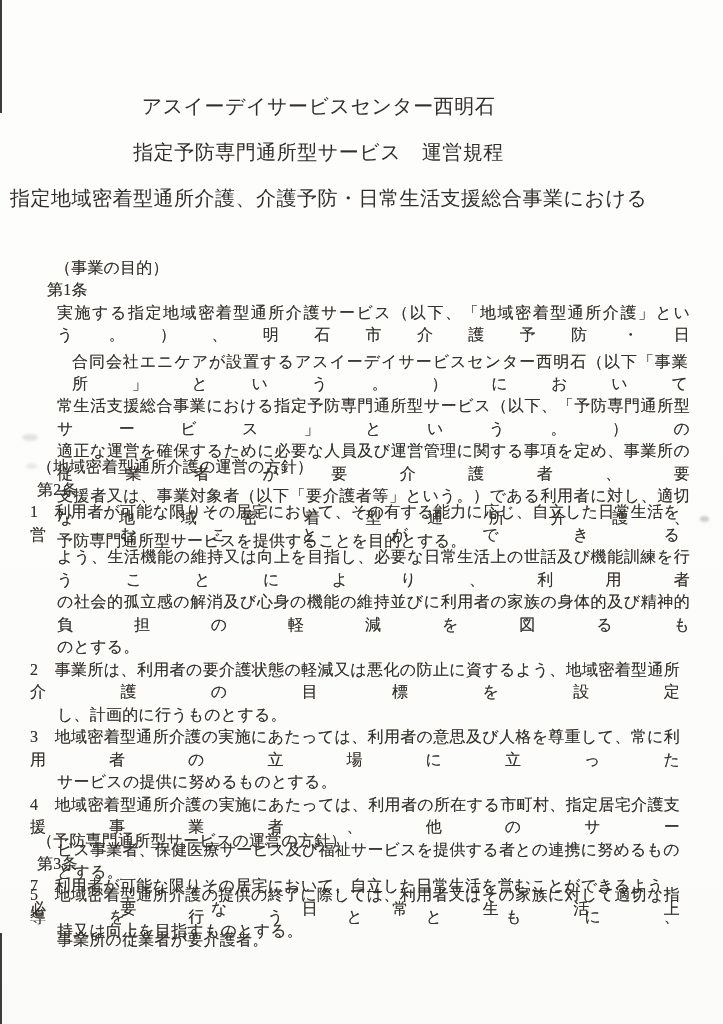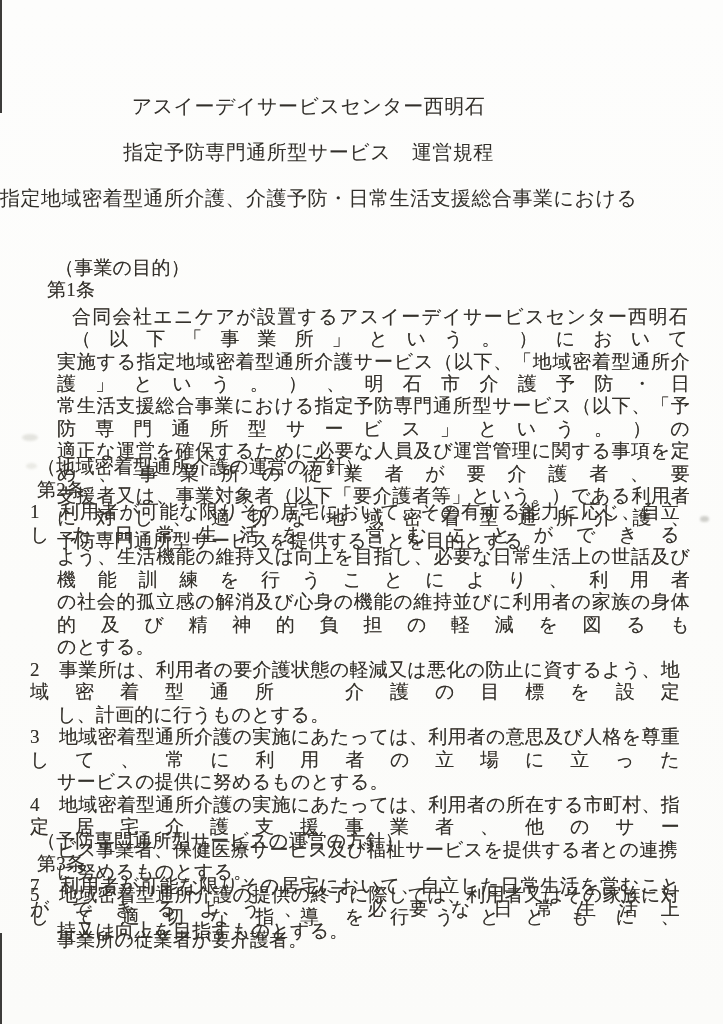--- a/index.html
+++ b/index.html
@@ -15,30 +15,31 @@
     color: #34312b;
     overflow: hidden;
   }
   
   .title {
     position: absolute; top: 83px; left: 0; width: 617px;
     text-align: center;
     font-size: 20px;
     letter-spacing: 0.5px;
     color: #312e29;
+    padding-left: 10px;
   }
   .title .t-line { height: 46px; line-height: 46px; white-space: pre; }
   
   .section { position: absolute; left: 0; width: 723px; }
   .sec-0 { top: 257px; }
   .sec-1 { top: 456px; }
   .sec-2 { top: 830px; }
   .line {
     line-height: 22.5px;
-    font-size: 19px;
+    font-size: 16px;
     letter-spacing: 0.2px;
     white-space: pre-wrap;
     text-shadow: 0 0 0.6px rgba(72, 68, 60, 0.55);
   }
   .sec-0 .line { line-height: 22.4px; }
   .fill { text-align: justify; text-align-last: justify; }
   .k-heading { margin-left: 37px; }
   .sec-0 .k-heading { margin-left: 55px; }
   .k-article { margin-left: 37px; }
   .sec-0 .k-article { margin-left: 47px; }
@@ -62,22 +63,22 @@
   <div class="title">
     <div class="t-line">アスイーデイサービスセンター西明石</div>
     <div class="t-line">指定予防専門通所型サービス　運営規程</div>
     <div class="t-line">指定地域密着型通所介護、介護予防・日常生活支援総合事業における</div>
   </div>
 
   <div id="sections">
       <div class="section sec-0">
         <div class="line k-heading">（事業の目的）</div>
         <div class="line k-article">第1条</div>
+        <div class="line k-body fill">実施する指定地域密着型通所介護サービス（以下、「地域密着型通所介護」という。）、明石市介護予防・日</div>
         <div class="line k-indent fill">合同会社エニケアが設置するアスイーデイサービスセンター西明石（以下「事業所」という。）において</div>
-        <div class="line k-body fill">実施する指定地域密着型通所介護サービス（以下、「地域密着型通所介護」という。）、明石市介護予防・日</div>
         <div class="line k-body fill">常生活支援総合事業における指定予防専門通所型サービス（以下、「予防専門通所型サービス」という。）の</div>
         <div class="line k-body fill">適正な運営を確保するために必要な人員及び運営管理に関する事項を定め、事業所の従業者が要介護者、要</div>
         <div class="line k-body fill">支援者又は、事業対象者（以下「要介護者等」という。）である利用者に対し、適切な地域密着型通所介護、</div>
         <div class="line k-body">予防専門通所型サービスを提供することを目的とする。</div>
       </div>
       <div class="section sec-1">
         <div class="line k-heading">（地域密着型通所介護の運営の方針）</div>
         <div class="line k-article">第2条</div>
         <div class="line k-num fill">1　利用者が可能な限りその居宅において、その有する能力に応じ、自立した日常生活を　営むことができる</div>
         <div class="line k-body fill">よう、生活機能の維持又は向上を目指し、必要な日常生活上の世話及び機能訓練を行うことにより、利用者</div>

